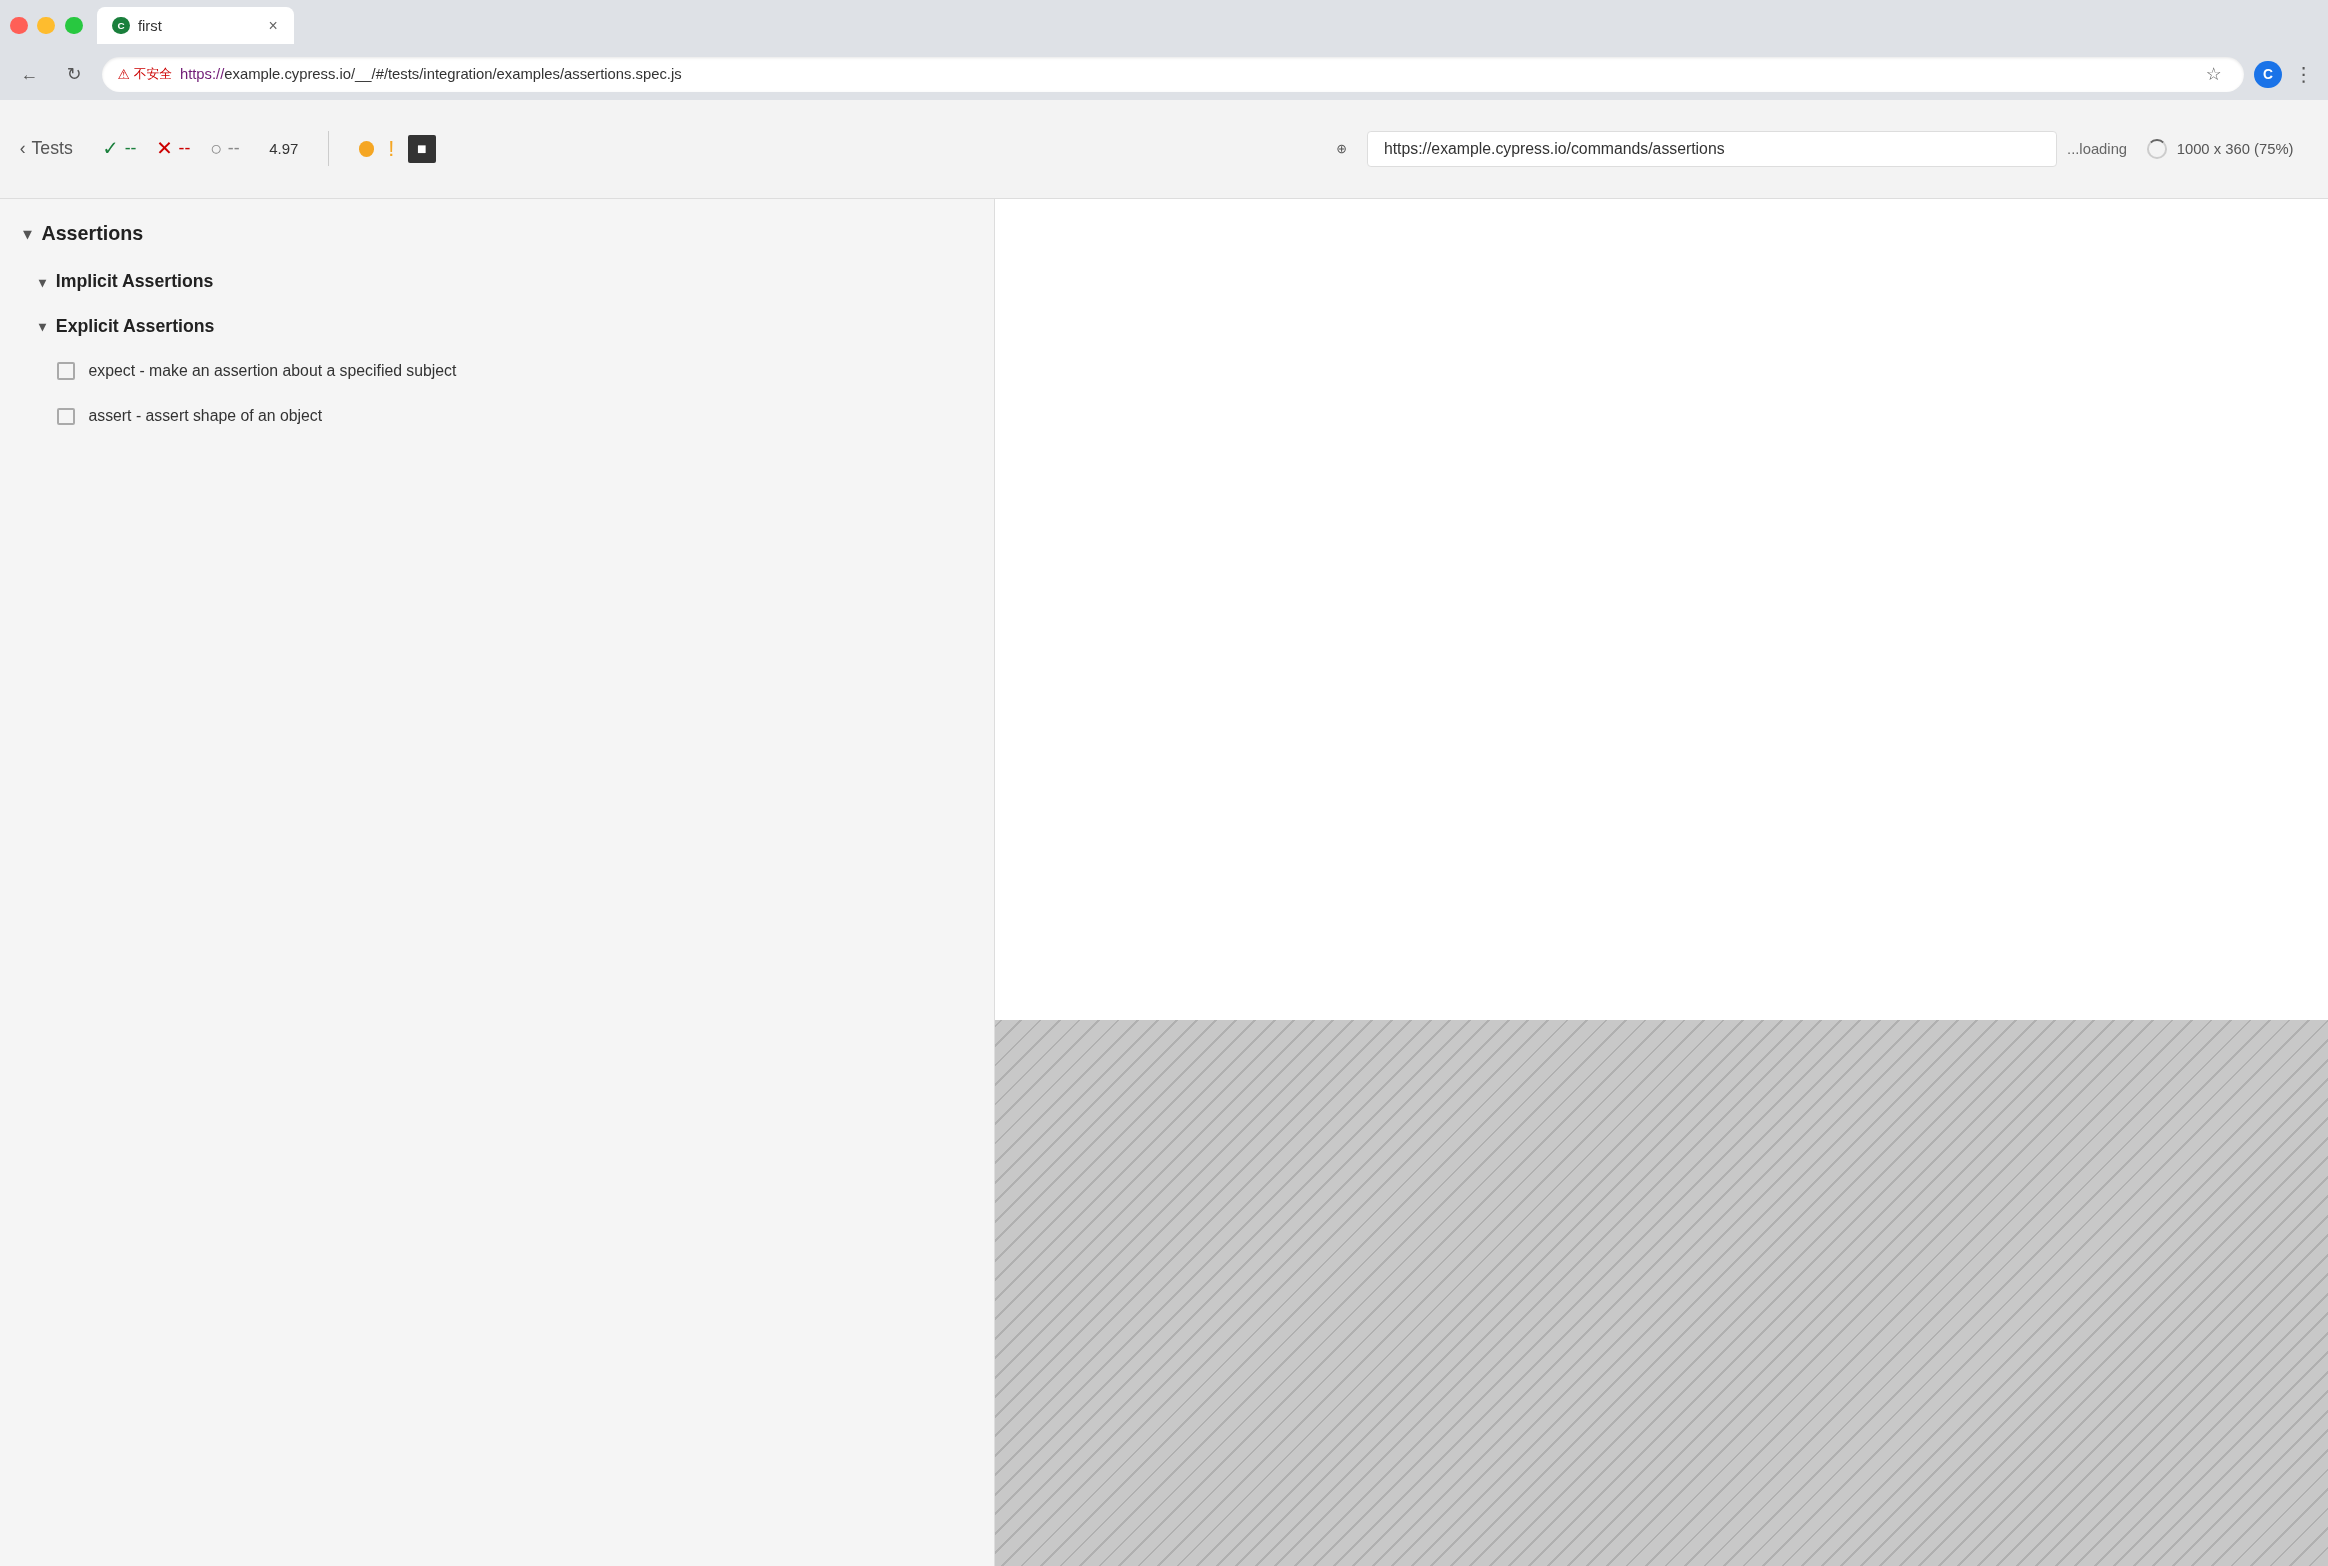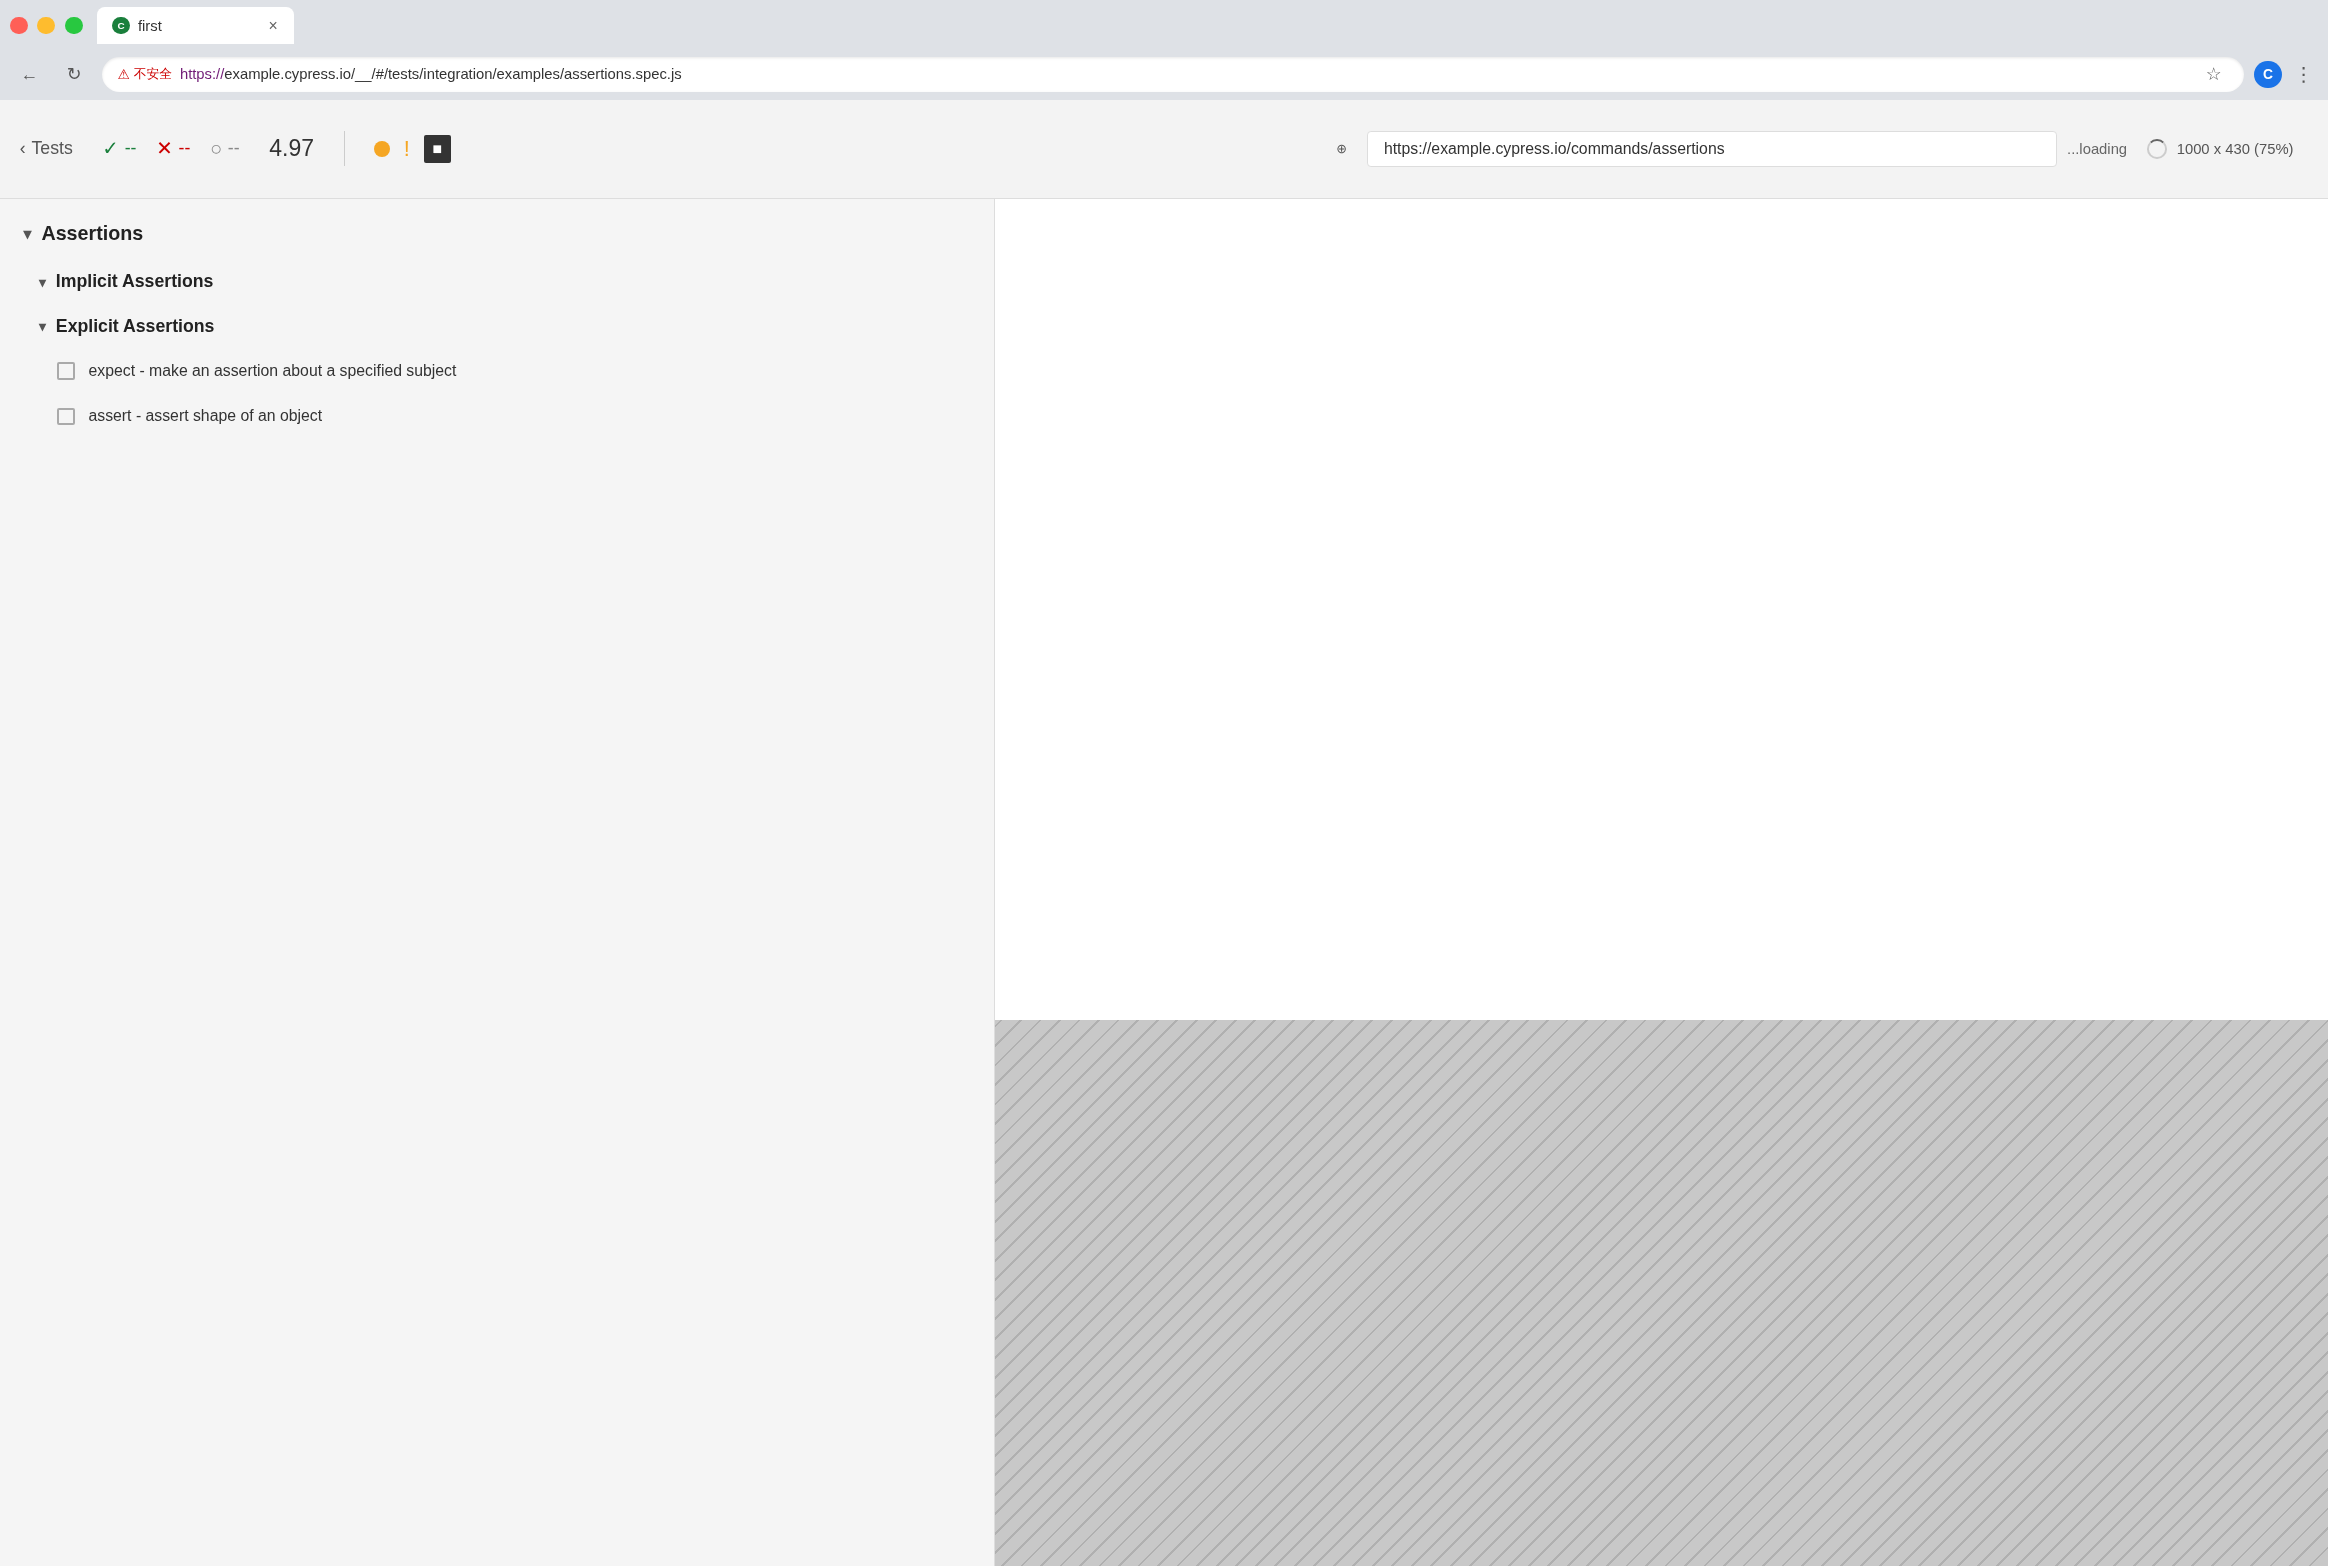--- a/index.html
+++ b/index.html
@@ -221,21 +221,21 @@
 
     .stat-pending {
       display: flex;
       align-items: center;
       gap: 5.9px;
       color: #888;
       font-size: 17.7px;
     }
 
     .timer {
-      font-size: 23px;
+      font-size: 15px;
       color: #333;
       font-weight: 500;
       margin-left: 9.9px;
     }
 
     .toolbar-divider {
       width: 1px;
       height: 35px;
       background: #ccc;
       margin: 0 9.9px;
@@ -511,21 +511,21 @@
   </div>
 
   <div class="preview-url-bar">
     <div class="crosshair-icon">⊕</div>
     <input class="preview-url-input" type="text" value="https://example.cypress.io/commands/assertions" style="">
     <div class="loading-text">
       <span>...loading</span>
       <div class="loading-spinner"></div>
     </div>
     <span class="viewport-info">
-      <span>1000 x 430</span>
+      <span>1000 x 360</span>
       (<span>75%</span>)
     </span>
   </div>
 </div>
 
 <div class="main-layout">
 
   <div class="test-panel">
     <div class="test-section">
       <div class="section-header">

